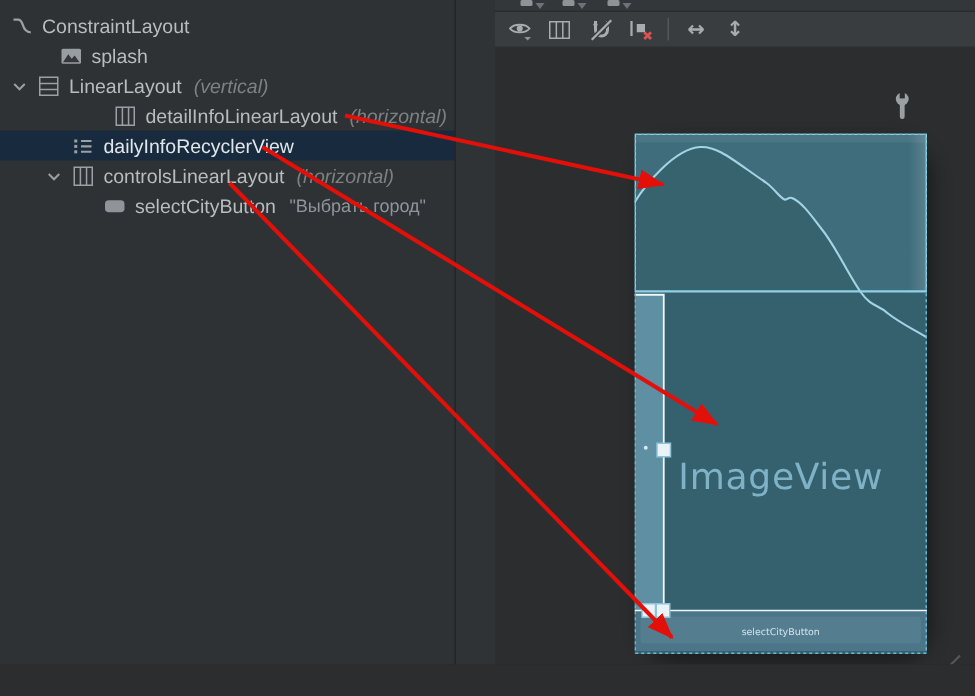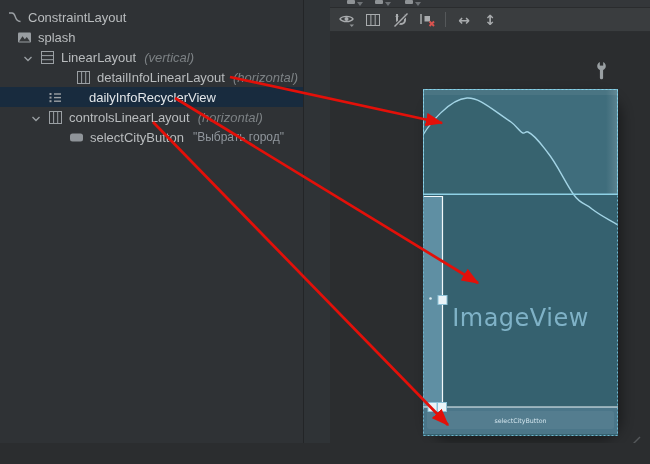--- a/index.html
+++ b/index.html
@@ -10,21 +10,21 @@
   
   #tree-panel{left:0;top:0;width:303px;height:464px;background:#2f3235;padding-top:7px;box-sizing:border-box;}
   #panel-divider{left:303px;top:0;width:1px;height:464px;background:#232527;}
   #panel-gutter{left:304px;top:0;width:26px;height:464px;background:#2f3336;}
 
   .trow{display:flex;align-items:center;height:20px;white-space:nowrap;}
   .trow.selected{background:#182b3e;}
   .chev{width:12px;height:12px;margin-right:6px;flex:0 0 auto;display:inline-block;}
   .ticon{width:15px;height:15px;margin-right:6px;flex:0 0 auto;display:inline-block;}
   .tlabel{font-size:13px;color:#b9bcbe;}
-  .trow.selected .tlabel{color:#e2e6e9;margin-left:20px;}
+  .trow.selected .tlabel{color:#e2e6e9;}
   .tannot{font-size:13px;color:#7c8184;margin-left:8px;font-style:italic;}
   .tvalue{font-size:12px;color:#8f959b;margin-left:9px;}
 
   
   #design-surface{left:330px;top:0;width:320px;height:464px;background:#2b2d2f;}
   #top-strip{left:0;top:0;width:320px;height:7px;background:#34373a;border-bottom:1px solid #2a2c2e;}
   .pic{position:absolute;top:0;width:8px;height:4px;background:#8f9396;border-radius:1px;}
   .pic-caret{position:absolute;top:2px;width:0;height:0;border-left:3px solid transparent;
              border-right:3px solid transparent;border-top:4px solid #6e7276;}
   #design-toolbar{left:0;top:8px;width:320px;height:23px;background:#3a3d3f;border-bottom:1px solid #2c2e30;
@@ -48,31 +48,31 @@
 
     <div class="trow" style="padding-left:7px">
       <span class="ticon">
         <svg width="15" height="15">
             <path d="M2,3 h3 c3.5,0 2.5,4.5 5,7 c1,1 2,1.5 3.5,1.5" stroke="#9ba0a4" stroke-width="1.5" fill="none"></path>
           </svg>
       </span>
       <span class="tlabel">ConstraintLayout</span>
     </div>
 
-    <div class="trow" style="padding-left:17px">
+    <div class="trow" style="padding-left:40px">
       <span class="ticon">
         <svg width="15" height="15">
             <rect x="1" y="2.5" width="13" height="10" rx="1" fill="#989da1"></rect>
         <path d="M2,11.5 L5.5,6.2 L7.8,9.2 L9.8,7 L13,11.5 Z" fill="#35383a"></path>
           </svg>
       </span>
       <span class="tlabel">splash</span>
     </div>
 
-    <div class="trow" style="padding-left:22px">
+    <div class="trow" style="padding-left:7px">
       <span class="chev">
         <svg width="12" height="12">
             <polyline points="2.5,4 6,7.5 9.5,4" stroke="#9ba0a4" stroke-width="1.3" fill="none"></polyline>
           </svg>
       </span>
       <span class="ticon">
         <svg width="15" height="15">
             <rect x="1.5" y="1.5" width="12" height="12" stroke="#9ba0a4" fill="none"></rect>
         <line x1="1.5" y1="5.6" x2="13.5" y2="5.6" stroke="#9ba0a4"></line>
             <line x1="1.5" y1="9.7" x2="13.5" y2="9.7" stroke="#9ba0a4"></line>

